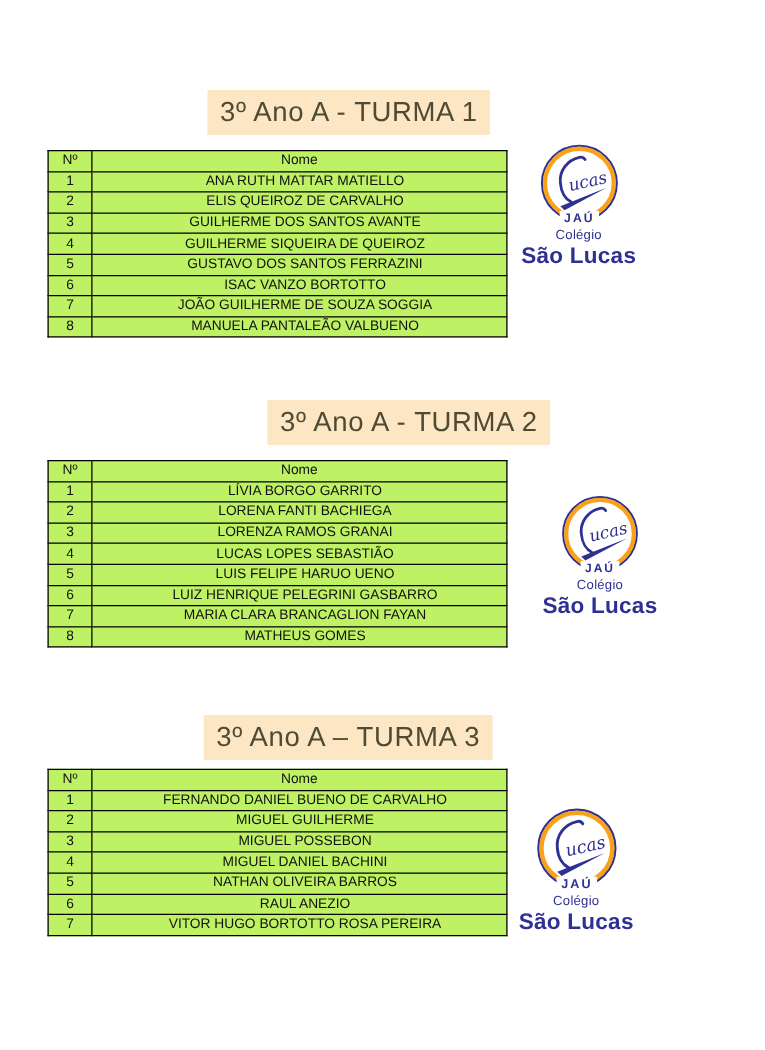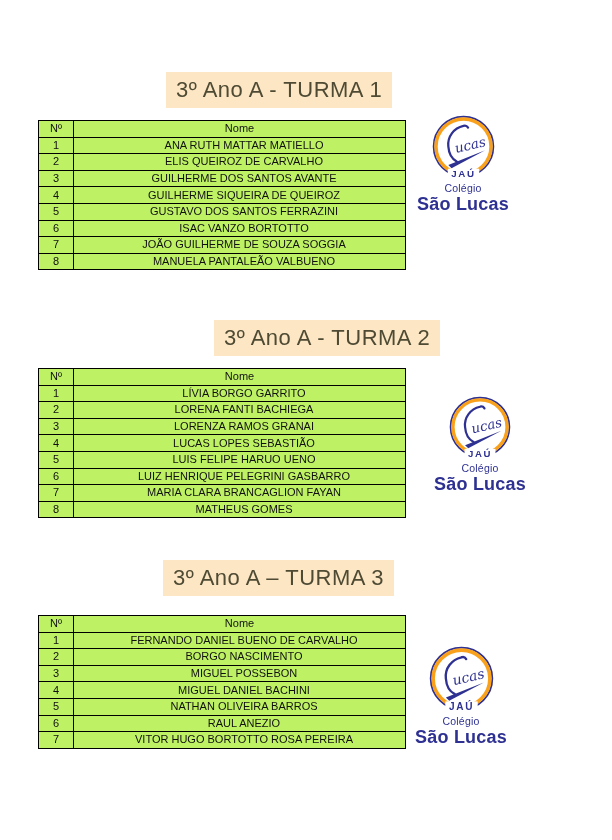--- a/index.html
+++ b/index.html
@@ -18,21 +18,21 @@
     color:#4E4A33;
     font-size:22px;
     height:36px;
     line-height:36px;
     padding:0 10px;
     letter-spacing:0.5px;
     white-space:nowrap;
   }
   #title-1 { left:166px; top:72px; }
   #title-2 { left:166px; top:320px;margin-left:48px; }
-  #title-3 { left:163px; top:560px; }
+  #title-3 { left:163px; top:572px; }
 
   
   table.roster {
     position:absolute;
     width:368px;
     border-collapse:collapse;
     table-layout:fixed;
     background:#bef264;
   }
   table.roster th, table.roster td {
@@ -215,21 +215,21 @@
       <th>Nome</th>
     </tr>
   </thead>
   <tbody>
       <tr>
         <td class="col-num">1</td>
         <td class="col-name">FERNANDO DANIEL BUENO DE CARVALHO</td>
       </tr>
       <tr>
         <td class="col-num">2</td>
-        <td class="col-name">BORGO NASCIMENTO</td>
+        <td class="col-name">MIGUEL GUILHERME</td>
       </tr>
       <tr>
         <td class="col-num">3</td>
         <td class="col-name">MIGUEL POSSEBON</td>
       </tr>
       <tr>
         <td class="col-num">4</td>
         <td class="col-name">MIGUEL DANIEL BACHINI</td>
       </tr>
       <tr>

